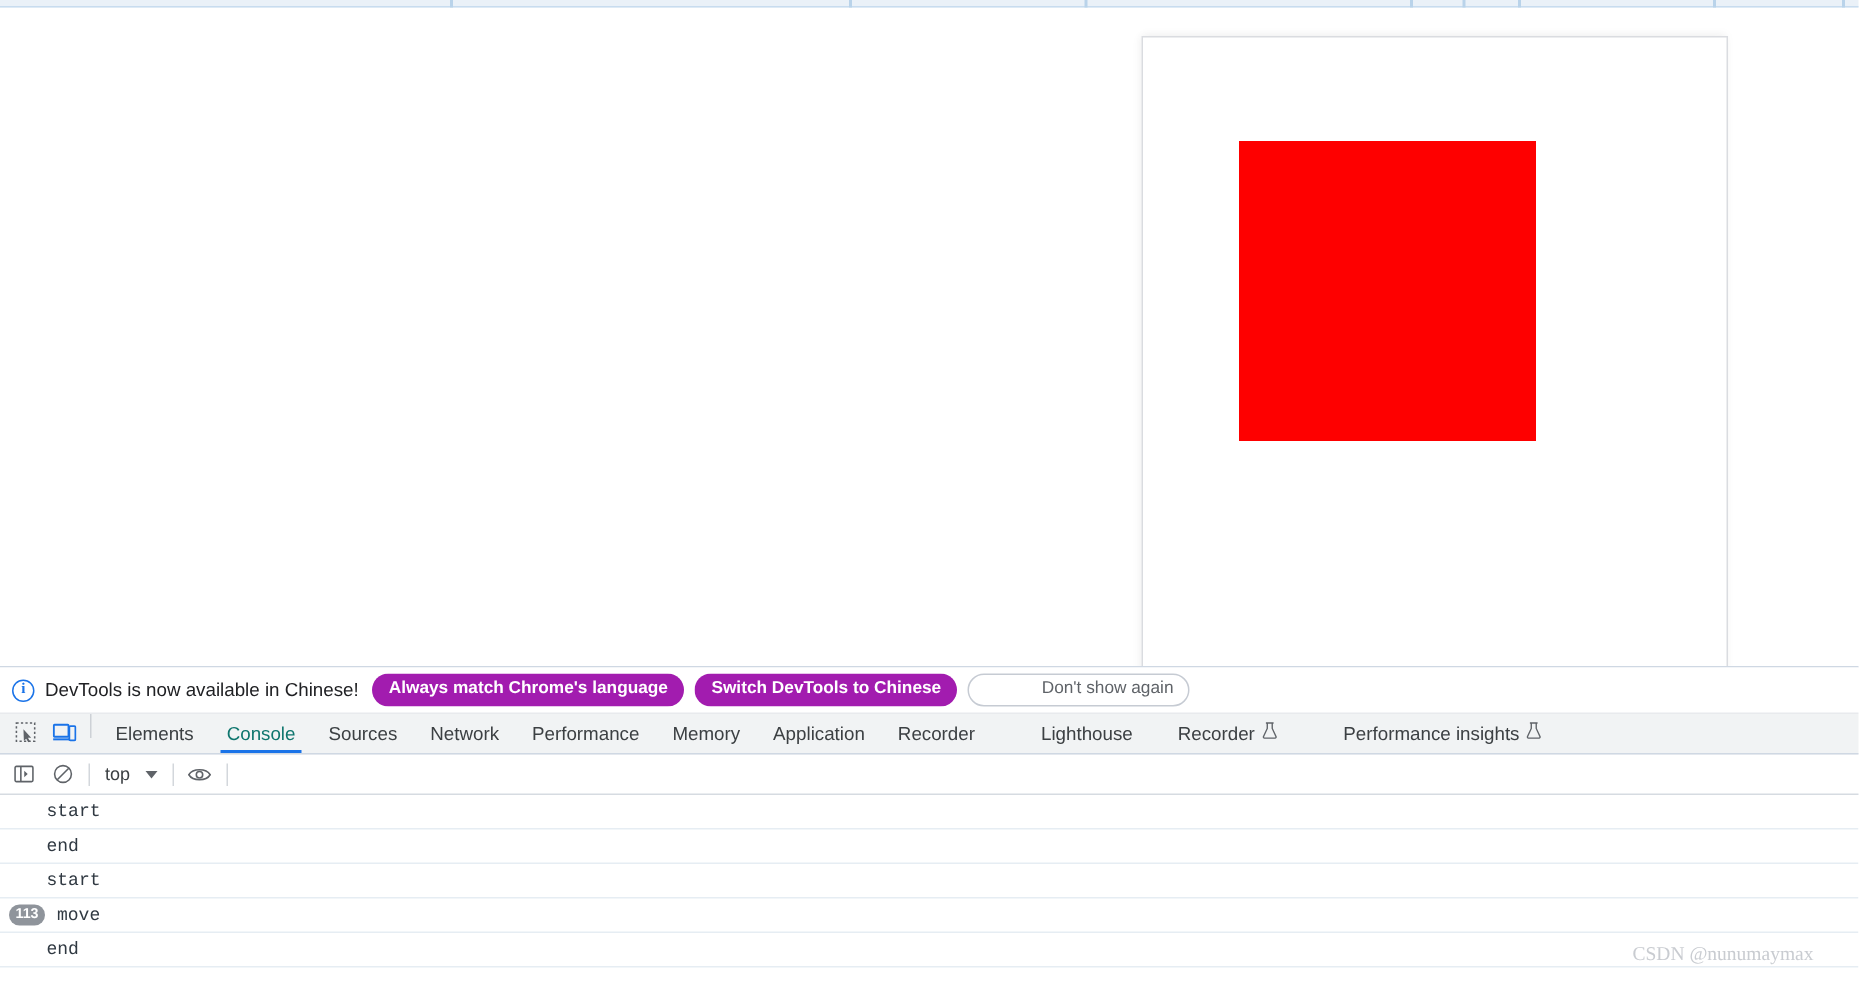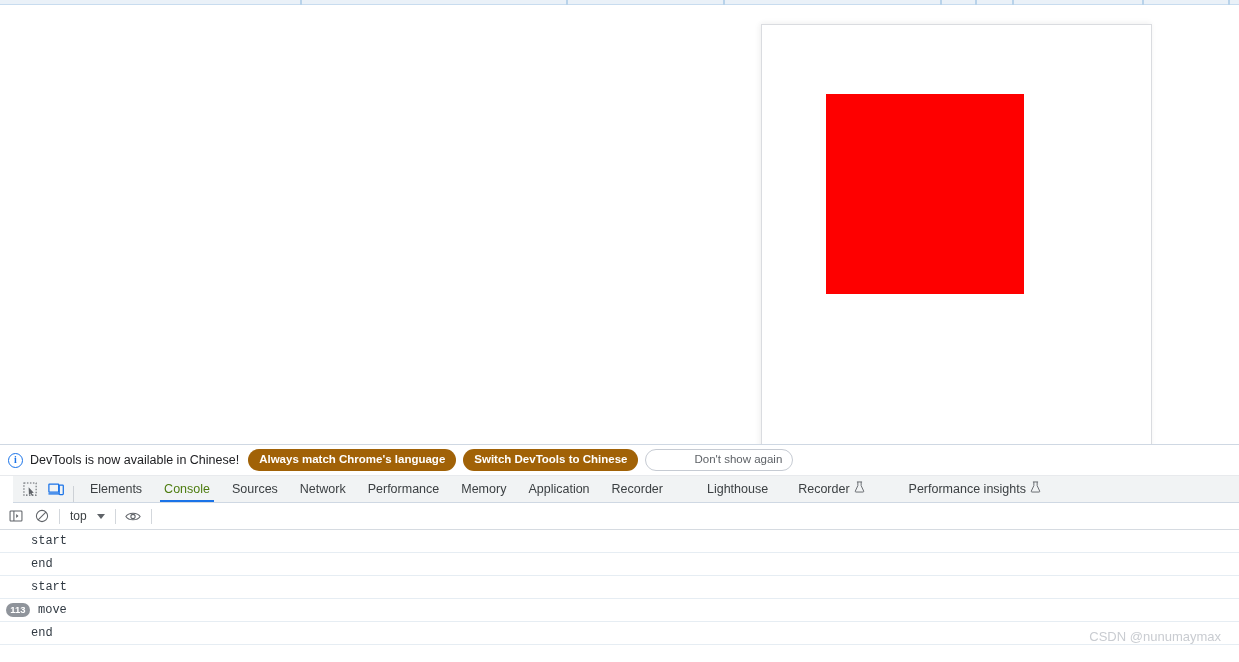--- a/index.html
+++ b/index.html
@@ -101,42 +101,41 @@
     font-size: 11.5px;
     font-weight: bold;
     border-radius: 11px;
     padding: 3px 10px 4px 10px;
     white-space: nowrap;
     cursor: pointer;
     border: 1px solid transparent;
     line-height: 13px;
   }
   .pill.primary {
-    background: #a16207;
+    background: #a21caf;
     color: #ffffff;
   }
   .pill.ghost {
     background: #ffffff;
     color: #5f6368;
     border: 1px solid #c6cbd3;
     font-weight: normal;
     padding-left: 48px;
   }
 
   
   #tabbar {
     height: 27px;
     flex: 0 0 27px;
     background: #f1f3f4;
     border-bottom: 1px solid #cfd8e3;
     display: flex;
-    align-items: flex-end;
+    align-items: flex-start;
     padding-left: 4px;
     position: relative;
-    margin-left: 13px;
   }
   .tb-icon {
     width: 26px; height: 25px;
     display: flex; align-items: center; justify-content: center;
     cursor: pointer;
   }
   .tb-sep {
     width: 1px; height: 16px;
     background: #cdd1d6;
     margin: 0 5px 0 4px;
@@ -148,21 +147,21 @@
     height: 26px;
     line-height: 27px;
     cursor: pointer;
     white-space: nowrap;
     position: relative;
     display: flex;
     align-items: center;
     gap: 4px;
   }
   .tab.active {
-    color: #4d7c0f;
+    color: #0f766e;
   }
   .tab.active::after {
     content: "";
     position: absolute;
     left: 7px; right: 7px; bottom: 0;
     height: 2px;
     background: #1a73e8;
   }
   .tab .flask { display: inline-block; }
 
@@ -252,26 +251,27 @@
   }
   .log-gutter {
     width: 25px;
     flex: 0 0 25px;
   }
   .log-text { white-space: pre; }
 
   
   #watermark {
     position: absolute;
-    right: 18px;
+    right: 30px;
     bottom: 18px;
     font-size: 13px;
     color: #c9ccd1;
     pointer-events: none;
     white-space: nowrap;
+    font-family: Liberation Serif, serif;
   }
 </style>
 </head>
 <body>
 
 <div id="chrome-strip">
   <span class="tick" style="left:300px"></span>
   <span class="tick" style="left:566px"></span>
   <span class="tick" style="left:723px"></span>
   <span class="tick" style="left:940px"></span>

